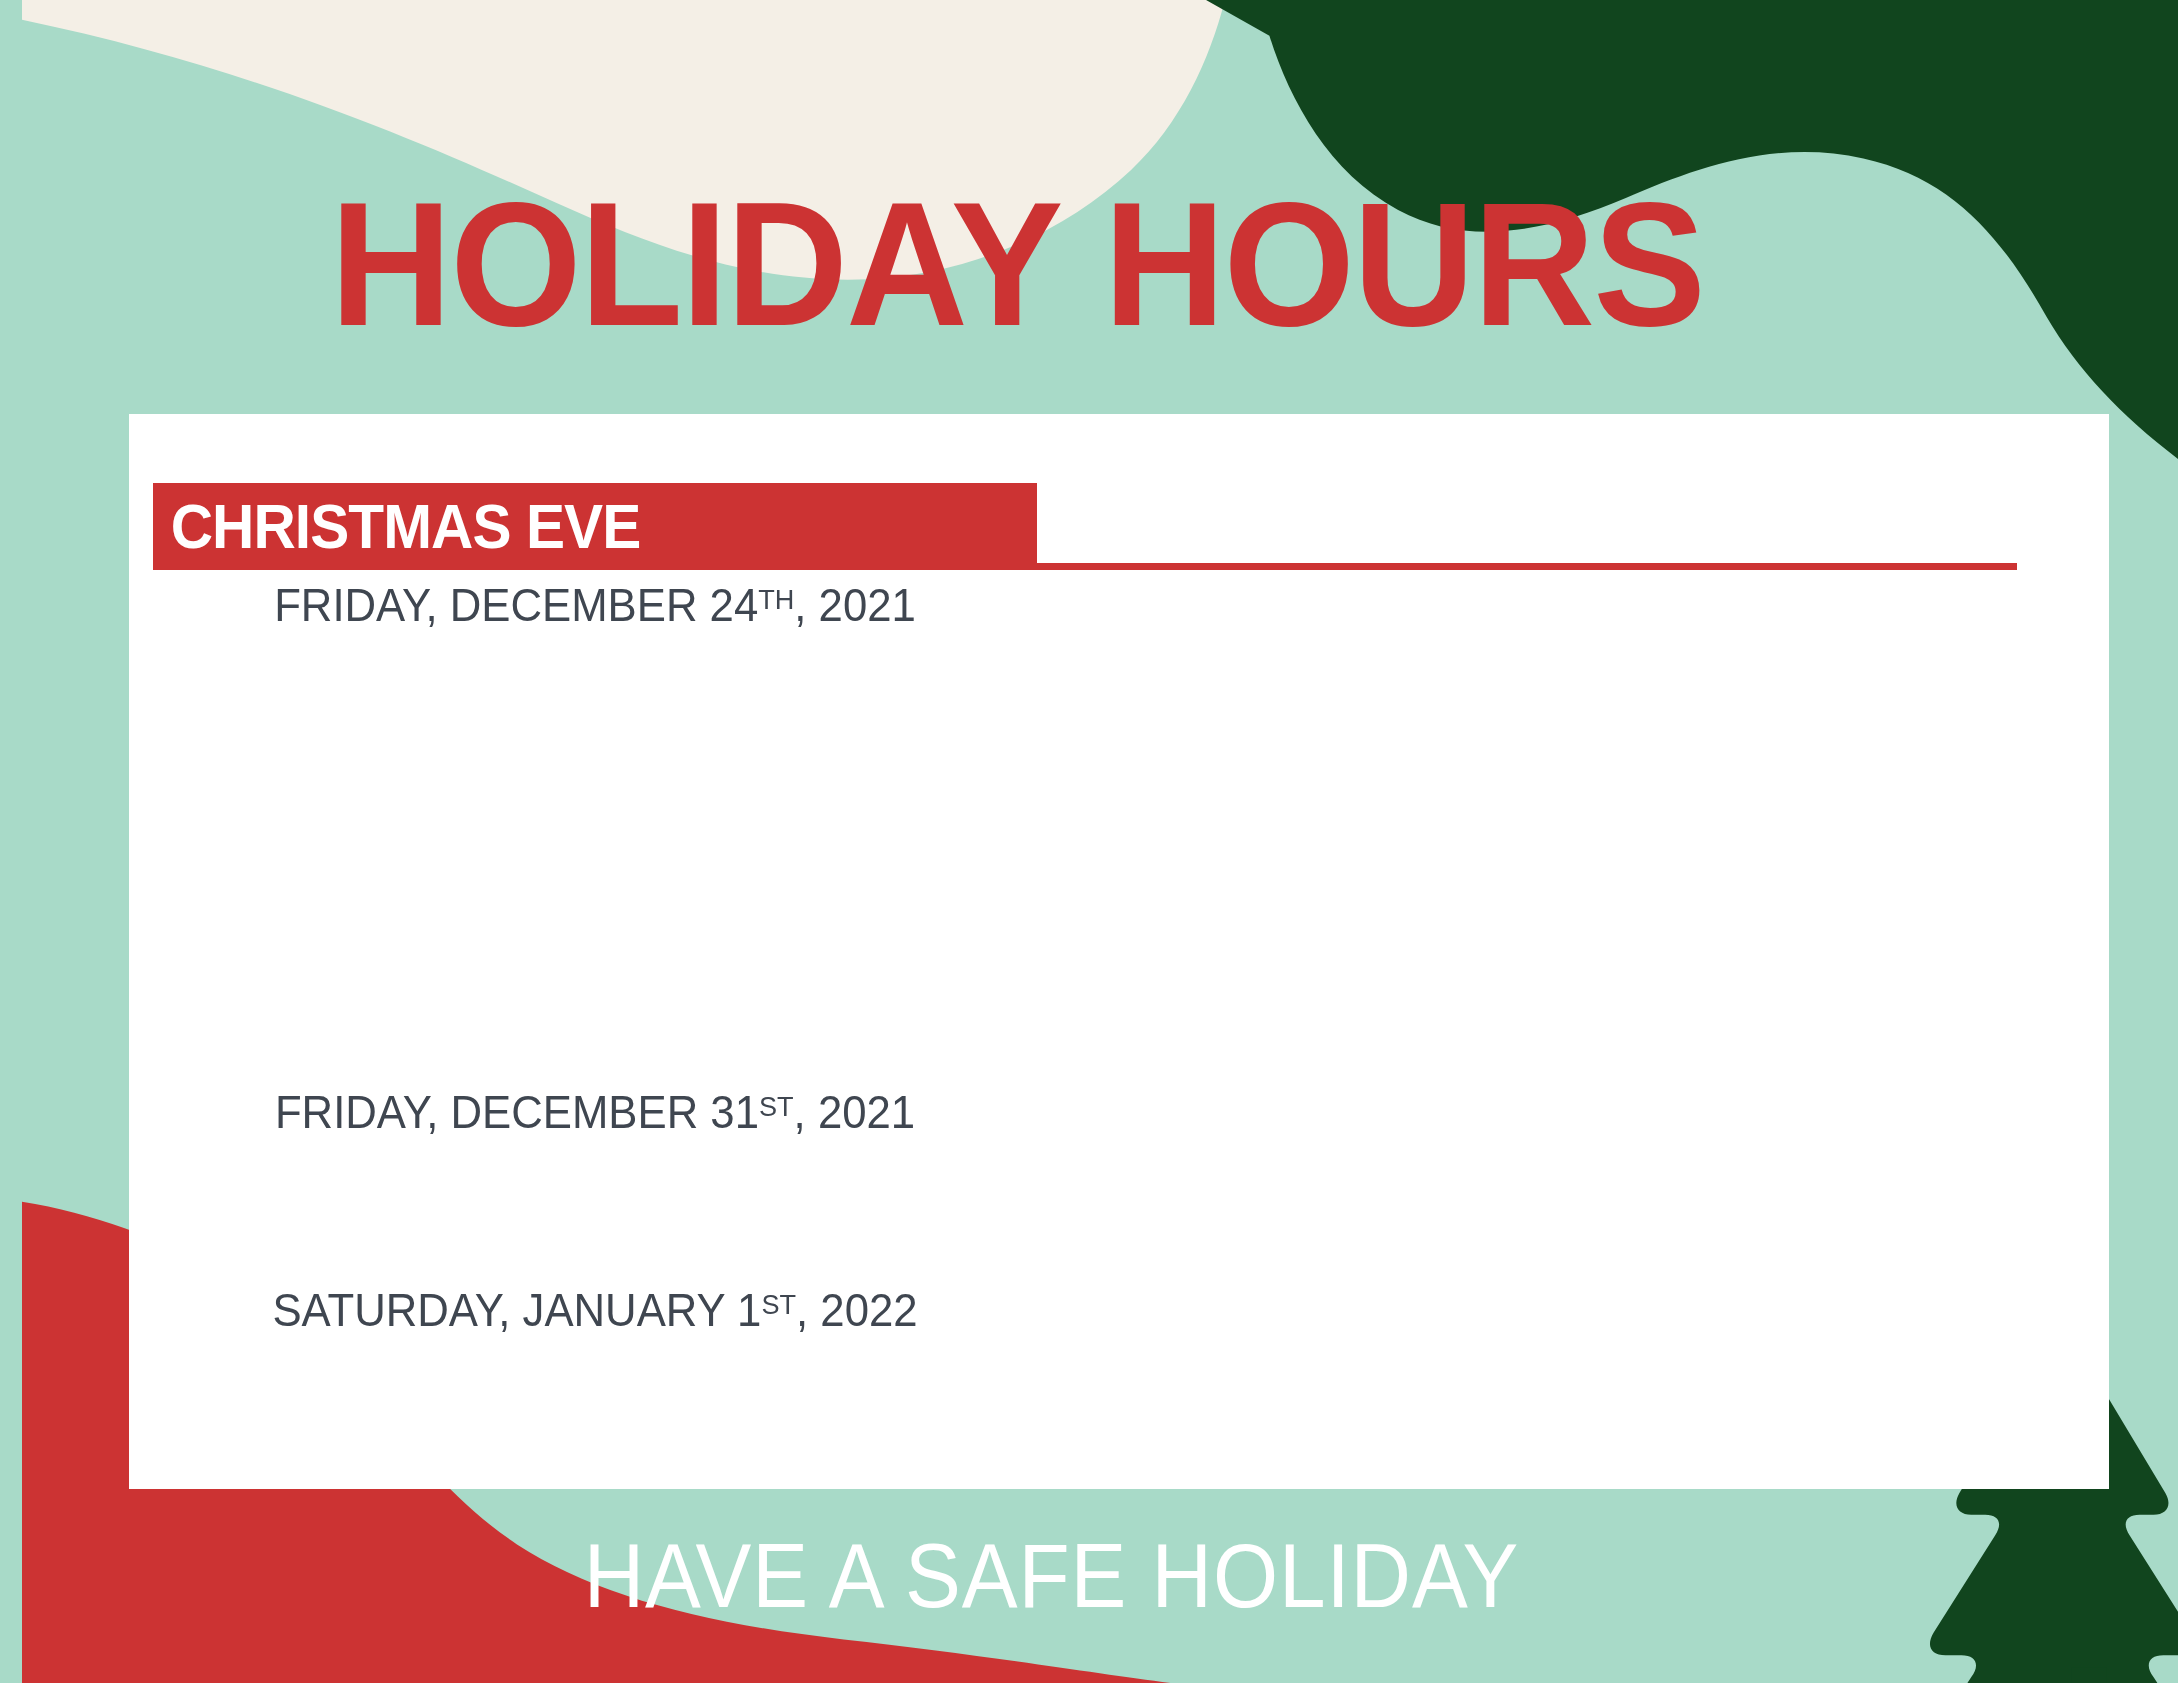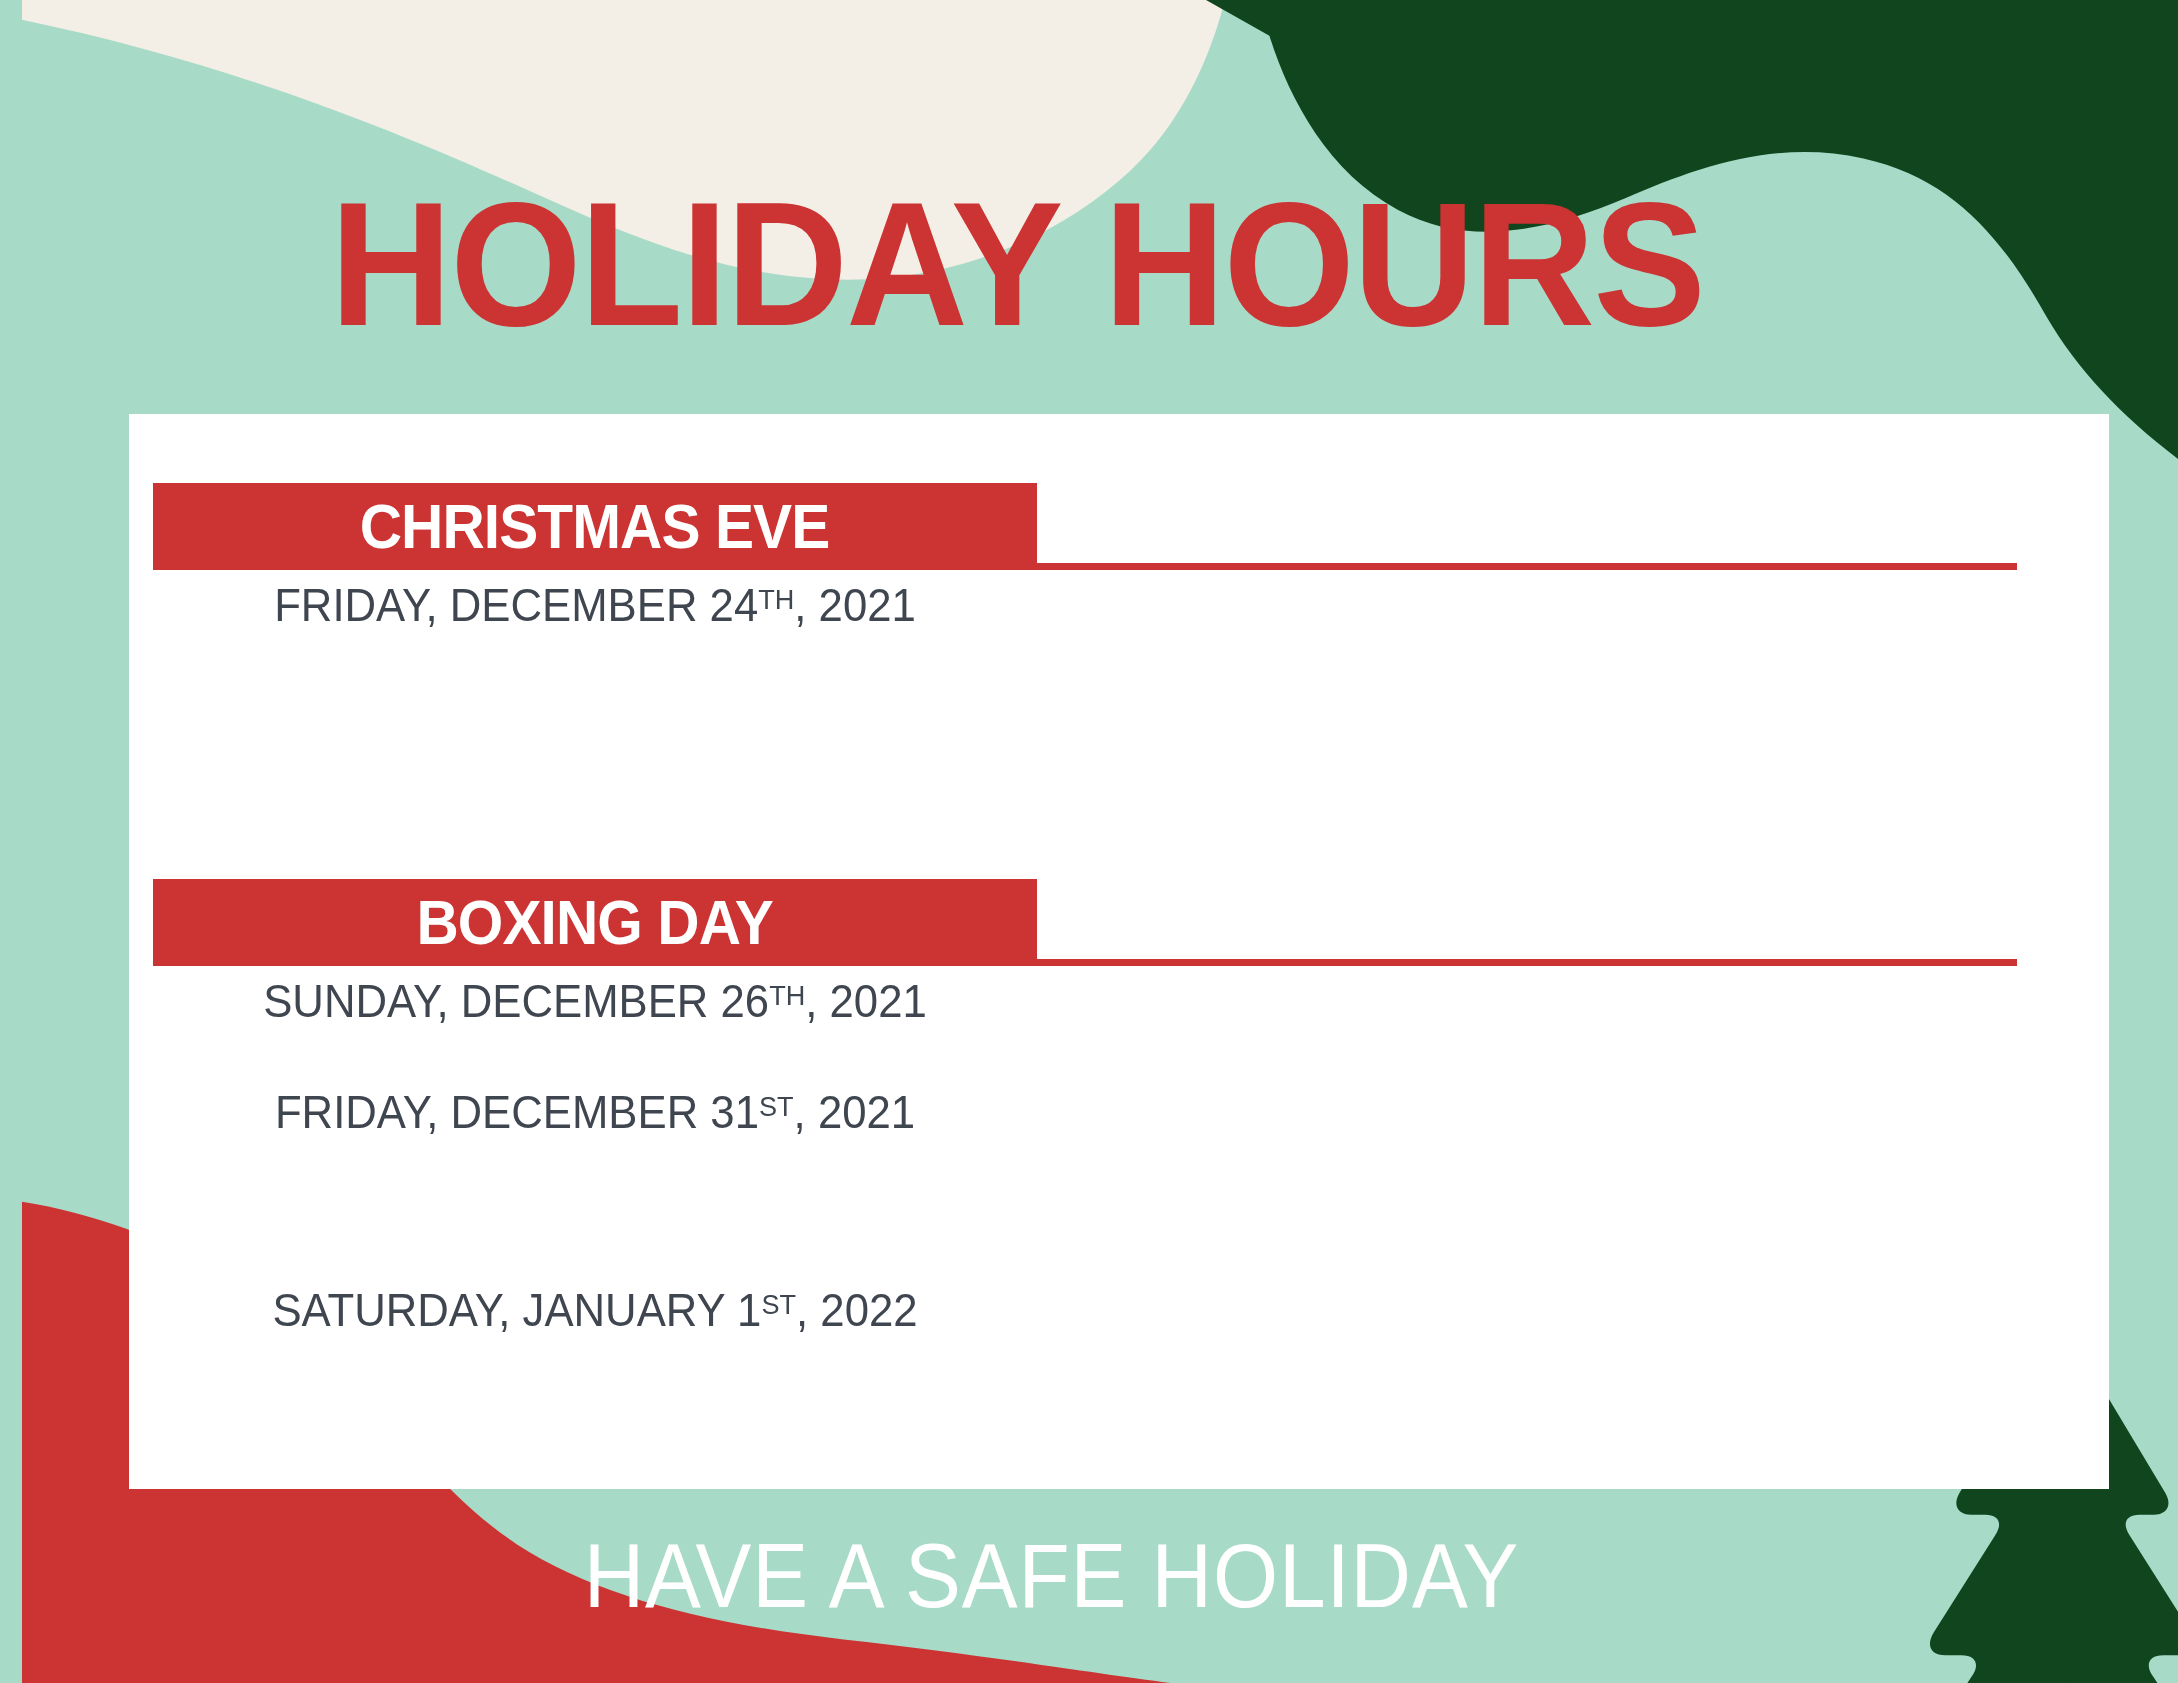--- a/index.html
+++ b/index.html
@@ -53,21 +53,21 @@
     left:24px;
     width:1956px;
   }
   .row-bar{
     position:relative;
     width:884px;height:87px;
     background:#CC3333;
     box-sizing:border-box;
     display:flex;
     align-items:center;
-    justify-content:center;
+    justify-content:flex-start;
   }
   .row-bar-label{
     color:#FFFFFF;
     font-weight:bold;
     font-size:63px;
     line-height:1;
     letter-spacing:-1px;
     white-space:nowrap;
     transform:scaleX(0.93);
   }
@@ -160,27 +160,20 @@
 
     <div class="row" style="top:69px;">
       <div class="row-bar">
         <span class="row-bar-label">CHRISTMAS EVE</span>
         <span class="row-rule"></span>
       </div>
       <div class="row-date"><span>FRIDAY, DECEMBER 24</span><span class="ord">TH</span><span>, 2021</span></div>
     </div>
 
 
-    <div class="row" style="top:465px;">
-      <div class="row-bar">
-        <span class="row-bar-label">BOXING DAY</span>
-        <span class="row-rule"></span>
-      </div>
-      <div class="row-date"><span>SUNDAY, DECEMBER 26</span><span class="ord">TH</span><span>, 2021</span></div>
-    </div>
 
     <div class="row" style="top:663px;">
       <div class="row-date"><span>FRIDAY, DECEMBER 31</span><span class="ord">ST</span><span>, 2021</span></div>
     </div>
 
     <div class="row" style="top:861px;">
       <div class="row-date"><span>SATURDAY, JANUARY 1</span><span class="ord">ST</span><span>, 2022</span></div>
     </div>
 
   </div>

